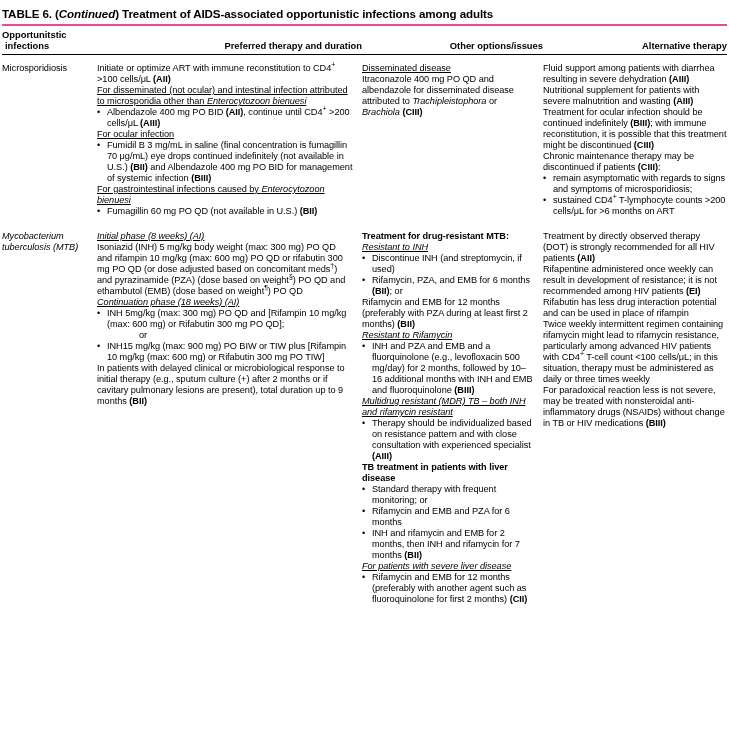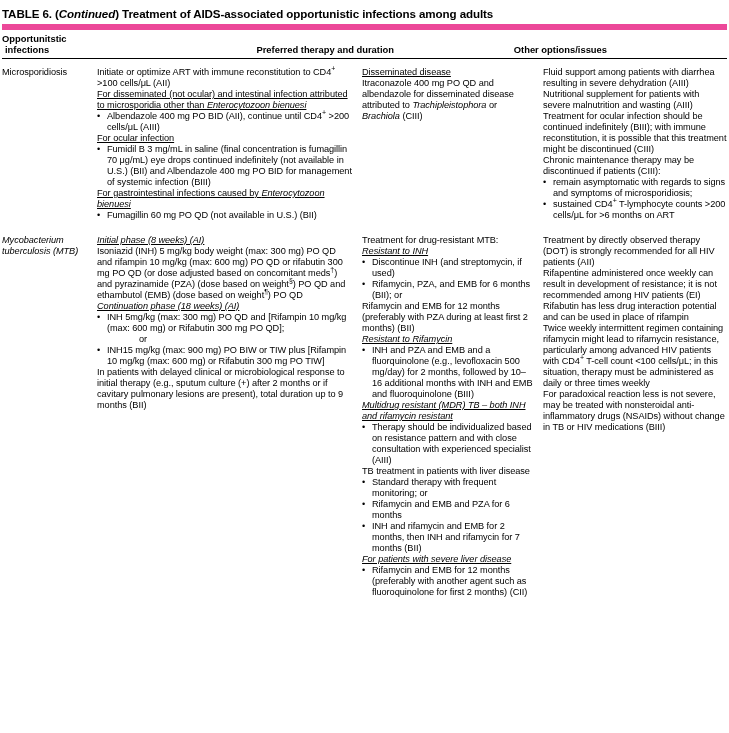--- a/index.html
+++ b/index.html
@@ -1,40 +1,40 @@
 <!DOCTYPE html>
 <html><head>
 <meta charset="utf-8">
 <style>
   html,body{margin:0;padding:0;background:#fff;}
   body{width:729px;height:733px;overflow:hidden;color:#000;
        font-family:"Liberation Sans","DejaVu Sans",sans-serif;
        -webkit-font-smoothing:antialiased;}
   .page{width:725px;padding:5px 2px 0 2px;}
   .title{font-size:11.6px;font-weight:bold;letter-spacing:-0.1px;
-         padding:2px 0 4px 0;border-bottom:6px solid #ec4899;}
+         padding:2px 0 4px 0;border-bottom:2px solid #ec4899;}
   .title .it{font-style:italic;}
   .thead{display:grid;grid-template-columns:95px 265px 181px 184px;
-         border-bottom:1.5px solid #000;padding:3px 0 3px 0;gap:32px;}
+         border-bottom:1.5px solid #000;padding:3px 0 3px 0;}
   .thead .hc{font-size:9.4px;font-weight:bold;line-height:11px;
              display:flex;flex-direction:column;justify-content:flex-end;}
   .thead .hc.center{text-align:center;align-items:flex-end;}
   .thead .hc .l2{padding-left:3px;}
   .tbody{padding-top:8px;}
   .trow{display:grid;grid-template-columns:95px 265px 181px 184px;}
   .trow + .trow{margin-top:14px;}
   .cell{font-size:9.2px;line-height:11px;letter-spacing:-0.05px;padding-right:9px;}
   .cell:last-child{padding-right:0;}
   .blk{margin:0;}
   .blk.gap{}
   .bullet{display:flex;}
   .bullet .mk{width:10px;flex:none;}
   .bullet .bc{flex:1;}
   .sub{padding-left:42px;}
-  .b{font-weight:normal;}
+  .b{font-weight:bold;}
   .i{font-style:italic;}
   .u{text-decoration:underline;}
   sup{font-size:7px;line-height:0;vertical-align:super;}
 </style>
 </head>
 <body>
 
 <div class="page">
   <div class="title">
     <span>TABLE 6. (</span><span class="it">Continued</span><span>) Treatment of AIDS-associated opportunistic infections among adults</span>

